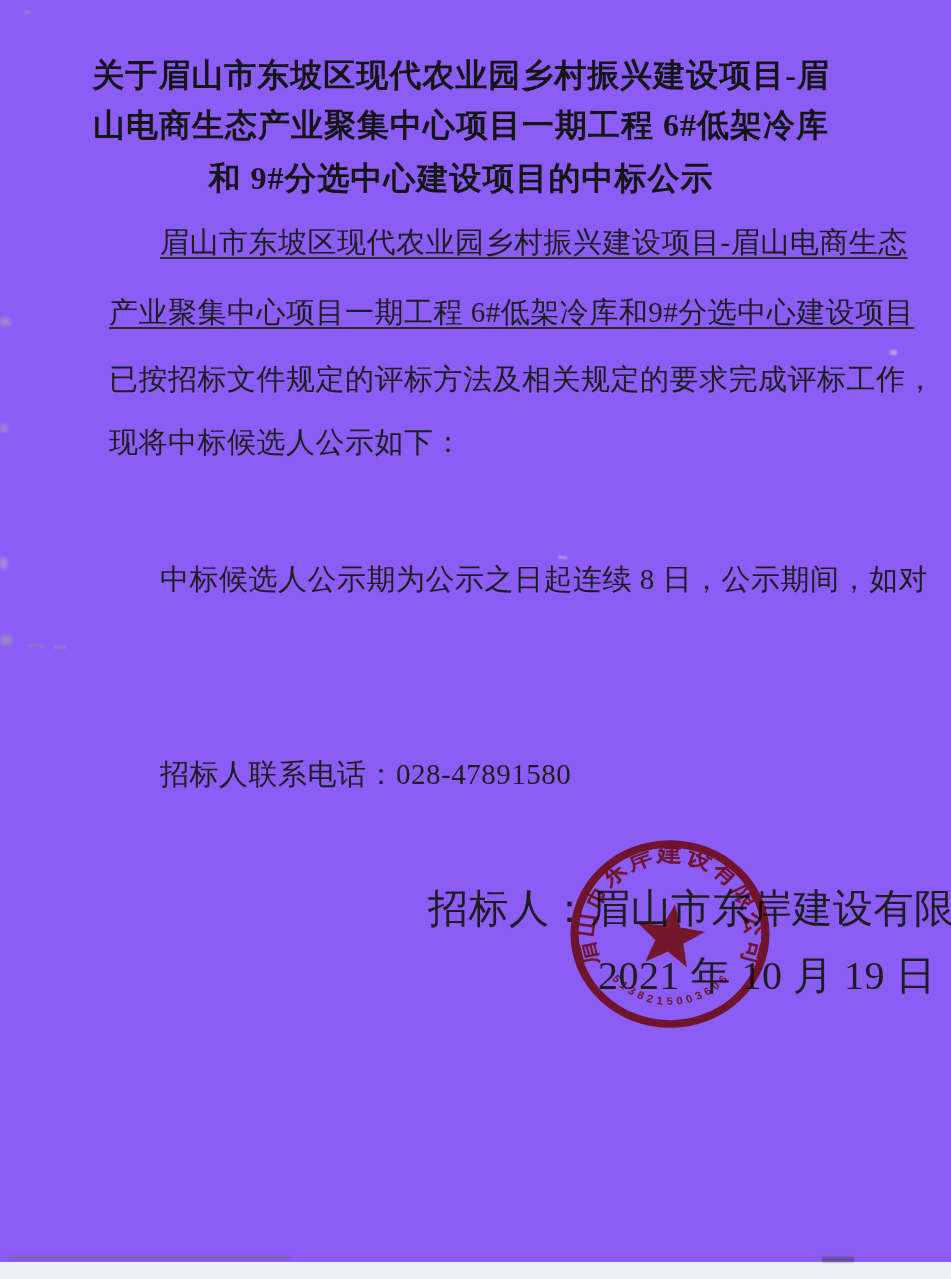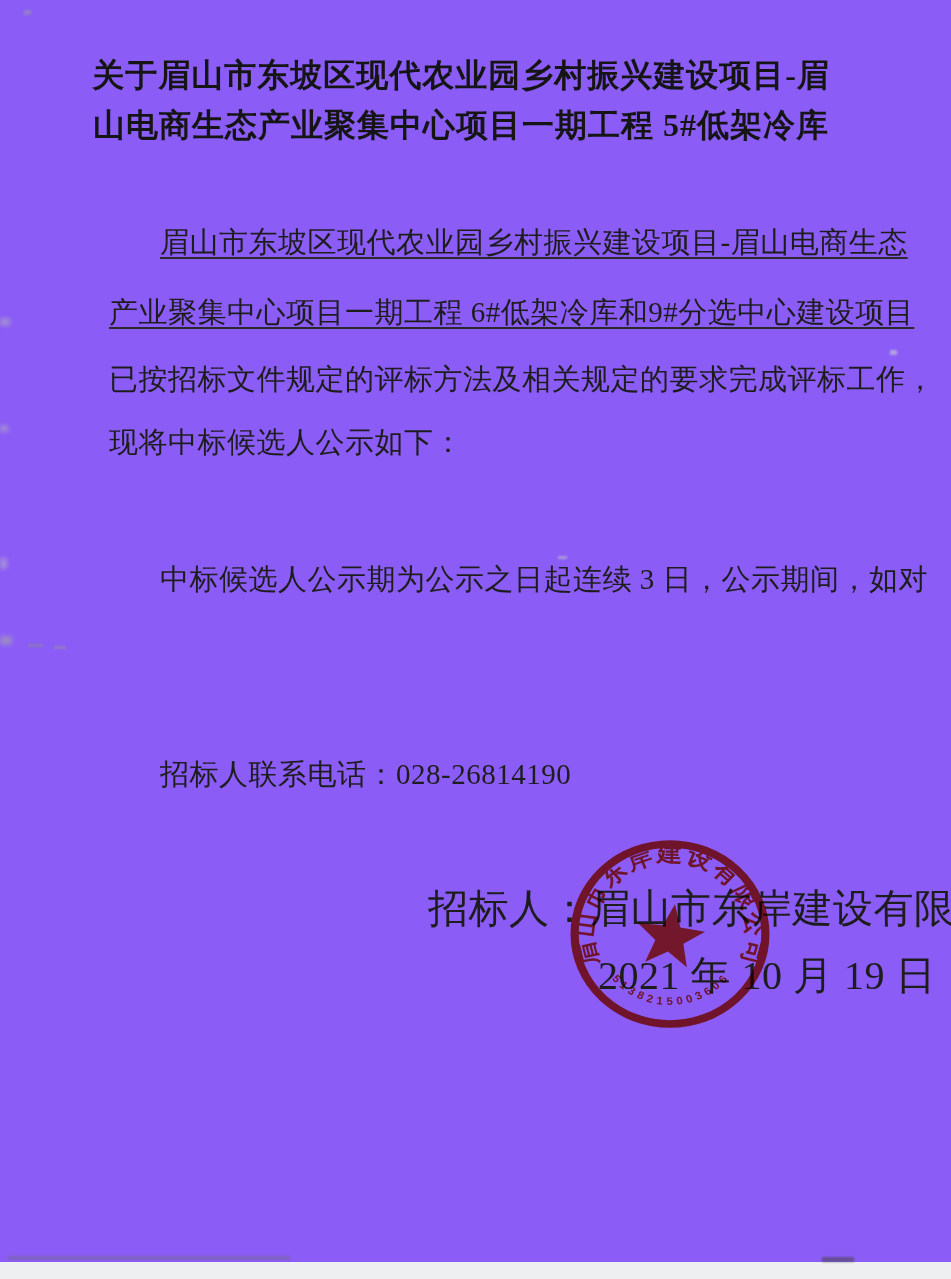--- a/index.html
+++ b/index.html
@@ -84,28 +84,29 @@
   .blob-5 { left: 24px; top: 10px; width: 7px; height: 5px; background: #9e9e9e; opacity: .5; filter: blur(1px); }
   .blob-6 { left: 890px; top: 350px; width: 7px; height: 5px; background: #cfcfcf; opacity: .6; filter: blur(1px); }
   .blob-7 { left: 558px; top: 556px; width: 9px; height: 3px; background: #c4c4c4; opacity: .6; filter: blur(1px); }
 </style>
 </head>
 <body>
 
 <div class="page">
 
   <div class="tline" style="top:54px">关于眉山市东坡区现代农业园乡村振兴建设项目-眉</div>
-  <div class="tline" style="top:104px">山电商生态产业聚集中心项目一期工程 5#低架冷库</div>
+  <div class="tline" style="top:104px">山电商生态产业聚集中心项目一期工程 6#低架冷库</div>
+  <div class="tline" style="top:157px">和 9#分选中心建设项目的中标公示</div>
 
   <div class="bline indent uline" style="top:222px">眉山市东坡区现代农业园乡村振兴建设项目-眉山电商生态</div>
   <div class="bline uline" style="top:292px">产业聚集中心项目一期工程 6#低架冷库和9#分选中心建设项目</div>
   <div class="bline" style="top:359px">已按招标文件规定的评标方法及相关规定的要求完成评标工作，</div>
   <div class="bline" style="top:422px">现将中标候选人公示如下：</div>
-  <div class="bline indent" style="top:559px">中标候选人公示期为公示之日起连续 3 日，公示期间，如对</div>
-  <div class="bline indent" style="top:754px">招标人联系电话：028-26814190</div>
+  <div class="bline indent" style="top:559px">中标候选人公示期为公示之日起连续 8 日，公示期间，如对</div>
+  <div class="bline indent" style="top:754px">招标人联系电话：028-47891580</div>
 
   <div class="sigline" style="top:889px; left:428px">招标人：眉山市东岸建设有限公司</div>
   <div class="sigline" style="top:956px; left:598px">2021 年 10 月 19 日</div>
 
   <div class="stamp">
     <svg viewBox="0 0 220 220" preserveAspectRatio="none">
       <defs>
         <path id="arc-name" d="M 37.5,143.8 A 80,80 0 1 1 182.5,143.8" fill="none"></path>
         <path id="arc-serial" d="M 46,154.7 A 78,78 0 0 0 174,154.7" fill="none"></path>
       </defs>

